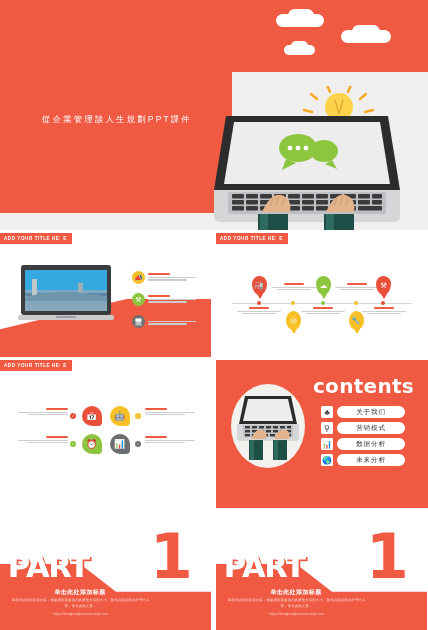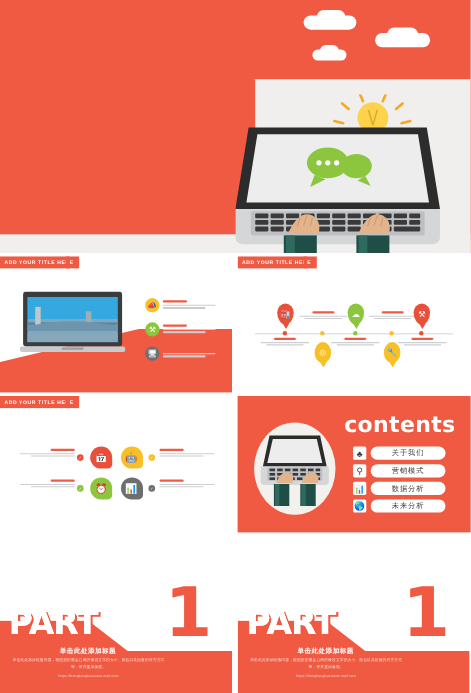--- a/index.html
+++ b/index.html
@@ -111,21 +111,21 @@
   .q-txt { position: absolute; width: 50px; }
   .q-h { height: 2.3px; background: #F05A43; width: 22px; border-radius: 1px; margin-bottom: 1.6px; }
   .q-l { height: 1.2px; background: #cdced0; margin-bottom: 1.2px; border-radius: 1px; }
   .q-marker {
     position: absolute; width: 6px; height: 6px; border-radius: 50%;
     display: flex; align-items: center; justify-content: center;
     color: #fff; font-size: 3.4px;
   }
 
   
-  #slide-contents { left: 216px; top: 360px; width: 212px; height: 124px; background: #F05A43; }
+  #slide-contents { left: 216px; top: 360px; width: 212px; height: 148px; background: #F05A43; }
   #slide-contents .ellipse {
     position: absolute; left: 15px; top: 24px; width: 74px; height: 84px;
     background: #F2F1EE; border-radius: 50%;
   }
   .contents-title {
     position: absolute; right: 14px; top: 14px;
     color: #ffffff; font-size: 20px; font-weight: bold;
     letter-spacing: .3px; font-family: "DejaVu Sans", sans-serif;
   }
   .menu-row { position: absolute; display: flex; align-items: center; gap: 4px; }
@@ -190,20 +190,21 @@
     <div class="white-strip"></div>
 
     <div class="cloud" style="left:276px;top:14px;width:48px;height:13px;"></div>
     <div class="cloud" style="left:288px;top:9px;width:26px;height:13px;"></div>
     <div class="cloud" style="left:341px;top:30px;width:50px;height:13px;"></div>
     <div class="cloud" style="left:352px;top:25px;width:28px;height:13px;"></div>
     <div class="cloud" style="left:284px;top:45px;width:31px;height:10px;"></div>
     <div class="cloud" style="left:291px;top:41px;width:17px;height:10px;"></div>
 
     <div class="hero-title-wrap">
+      <div class="hero-title-cn">從企業管理談人生規劃PPT課件</div>
     </div>
 
     <svg class="hero-laptop" viewBox="0 0 186 144">
 
       <g stroke="#F7A823" stroke-width="2.4" stroke-linecap="round">
         <line x1="116" y1="6" x2="113" y2="-1"></line>
         <line x1="103" y1="13" x2="97" y2="8"></line>
         <line x1="98" y1="26" x2="90" y2="24"></line>
         <line x1="134" y1="6" x2="137" y2="-1"></line>
         <line x1="146" y1="13" x2="152" y2="8"></line>

